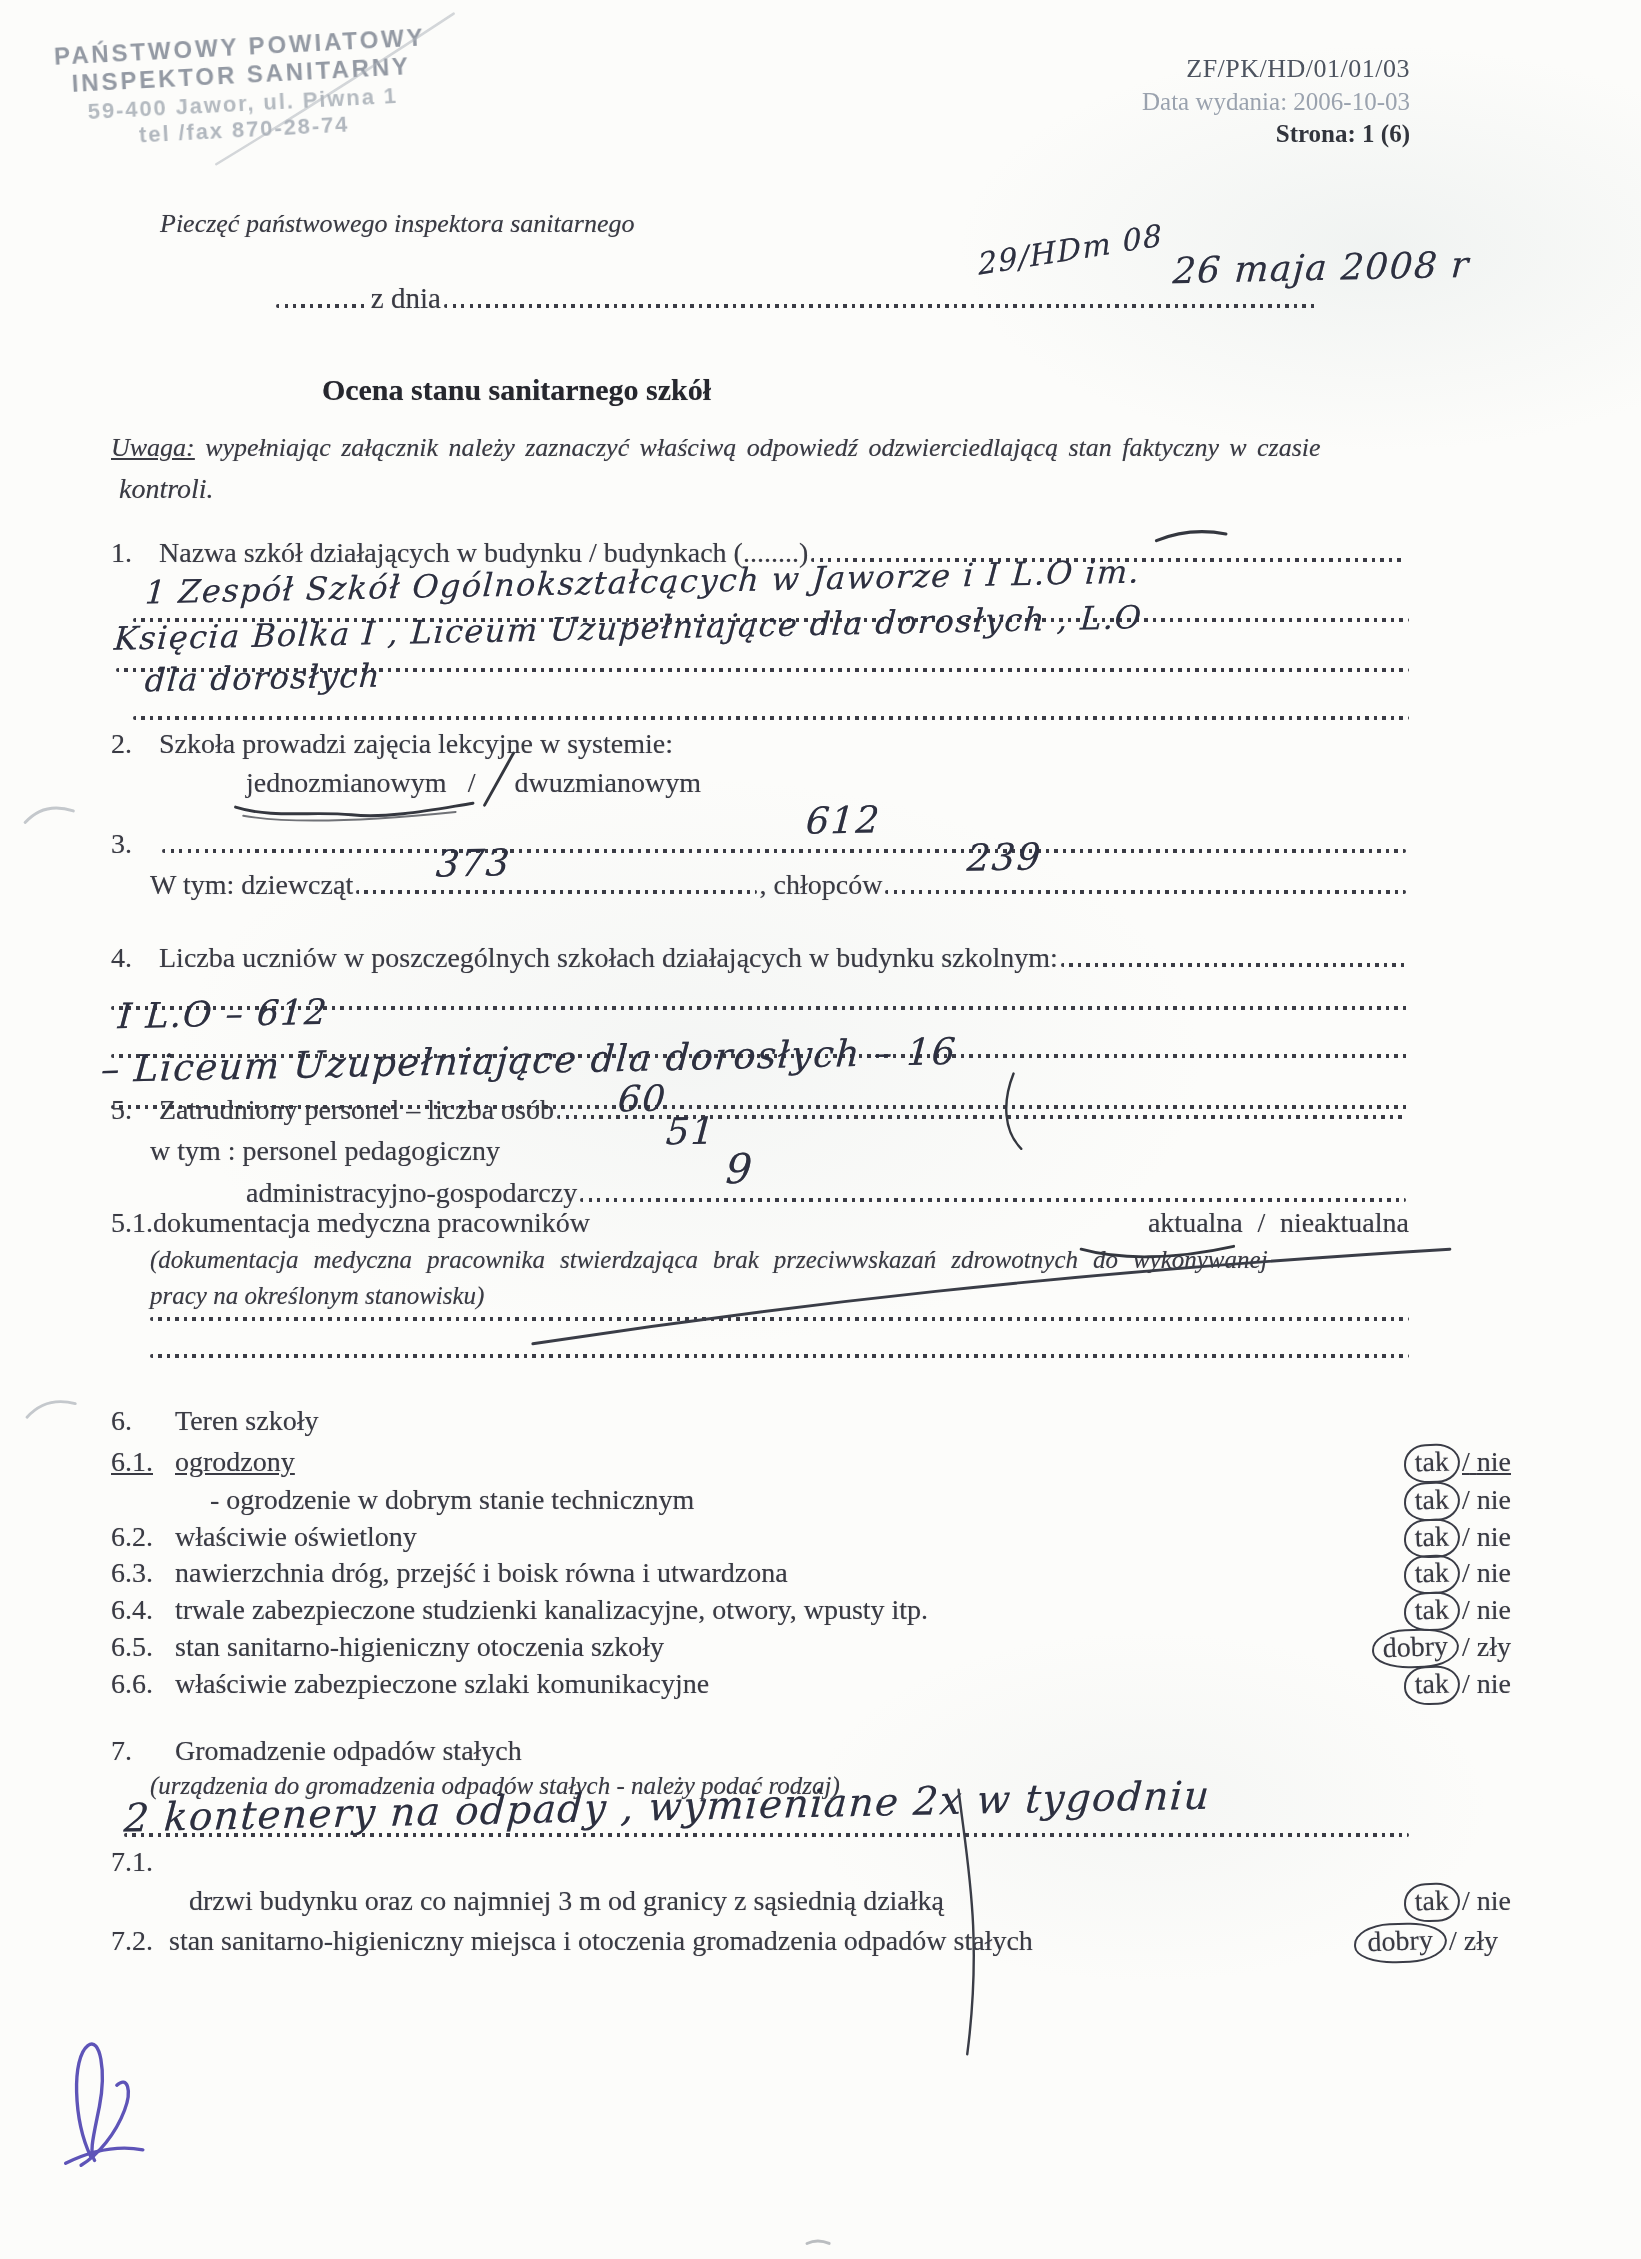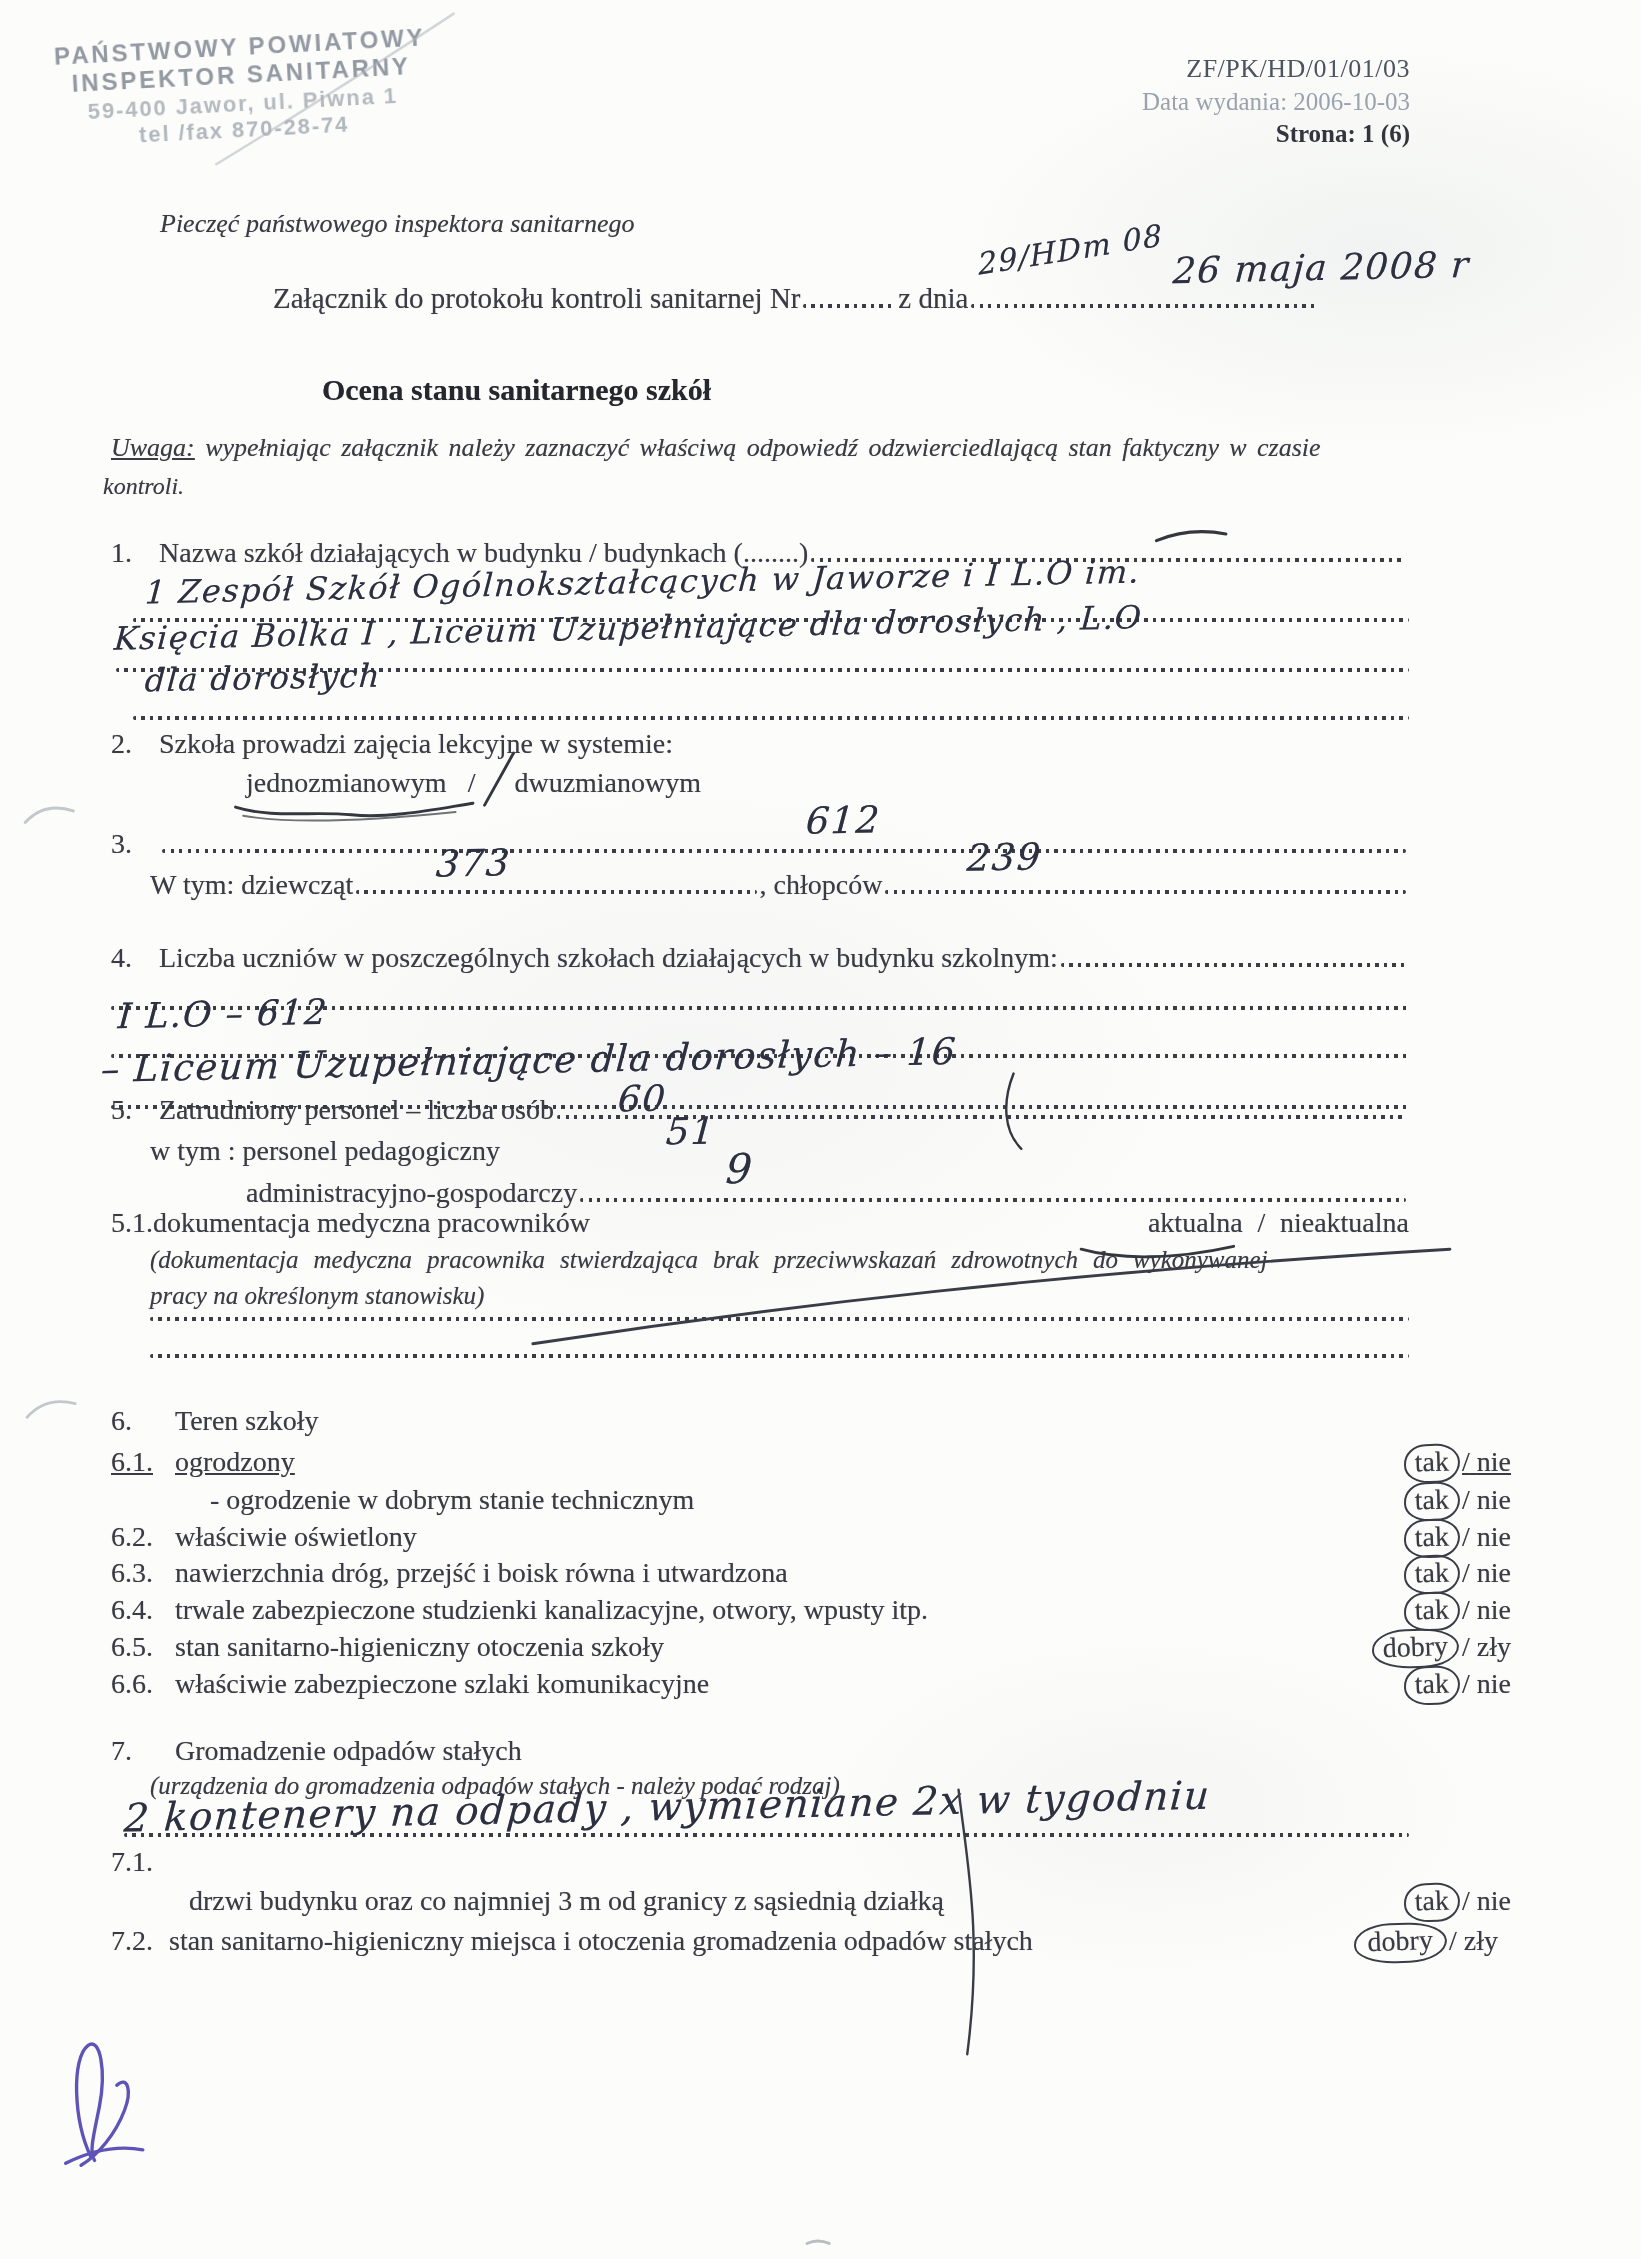--- a/index.html
+++ b/index.html
@@ -65,34 +65,33 @@
 
   <div class="hdr">
     <div class="h1">ZF/PK/HD/01/01/03</div>
     <div class="h2">Data wydania: 2006-10-03</div>
     <div class="h3">Strona: 1 (6)</div>
   </div>
 
   <div class="abs print it" style="left:160px;top:209px;font-size:26px;">Pieczęć państwowego inspektora sanitarnego</div>
 
   <div class="row print" style="left:273px;top:282px;right:319px;font-size:29px;">
-    <span>Załącznik do protokołu kontroli sanitarnej Nr</span>
     <span class="leader fix95"></span>
     <span>z dnia</span>
     <span class="leader"></span>
   </div>
   <div class="hw" style="left:977px;top:232px;font-size:30px;transform:rotate(-9deg) skewX(-6deg);">29/HDm 08</div>
   <div class="hw" style="left:1173px;top:247px;font-size:36px;">26 maja 2008 r</div>
 
   <div class="abs print b" style="left:227px;top:373px;width:579px;text-align:center;font-size:30px;color:#26272e;">Ocena stanu sanitarnego szkół</div>
 
   <div class="abs print it" style="left:111px;top:433px;font-size:26px;white-space:nowrap;word-spacing:3.9px;">
     <span style="text-decoration:underline;">Uwaga:</span><span> wypełniając załącznik należy zaznaczyć właściwą odpowiedź odzwierciedlającą stan faktyczny w czasie</span>
   </div>
-  <div class="abs print it" style="left:103px;top:473px;font-size:24px;">kontroli.</div>
+  <div class="abs print it" style="left:119px;top:473px;font-size:28px;">kontroli.</div>
 
   <div class="row print" style="left:111px;top:537px;right:232px;">
     <span class="n1">1.</span>
     <span>Nazwa szkół działających w budynku / budynkach (........)</span>
     <span class="leader"></span>
   </div>
   <div class="hw" style="left:145px;top:563px;font-size:32px;">1 Zespół Szkół Ogólnokształcących  w Jaworze  i  I L.O  im.</div>
   <div class="dotline" style="left:133px;top:618px;right:232px;"></div>
   <div class="hw" style="left:114px;top:609px;font-size:32px;">Księcia Bolka I ,  Liceum Uzupełniające  dla dorosłych , L.O</div>
   <div class="dotline" style="left:116px;top:668px;right:232px;"></div>

